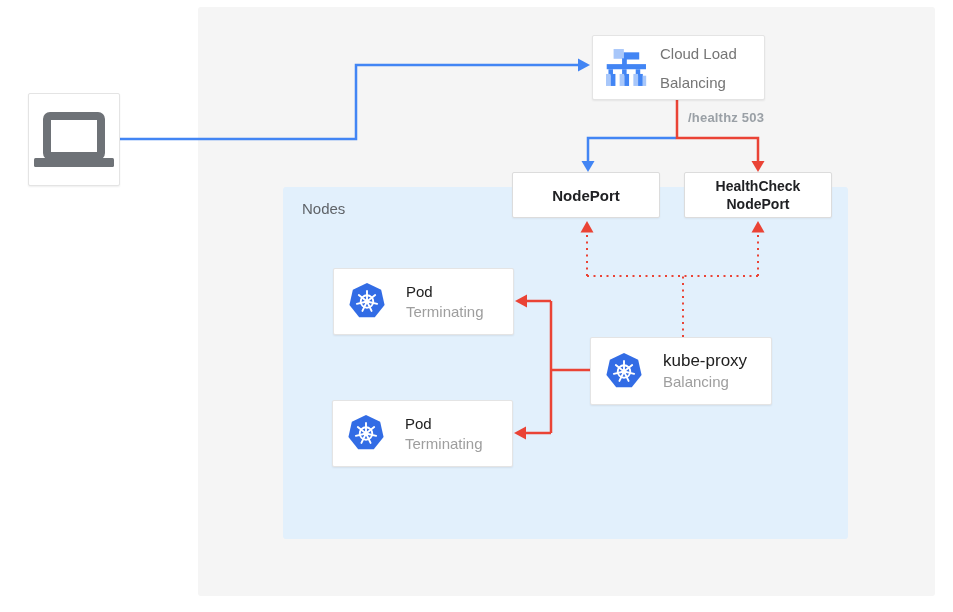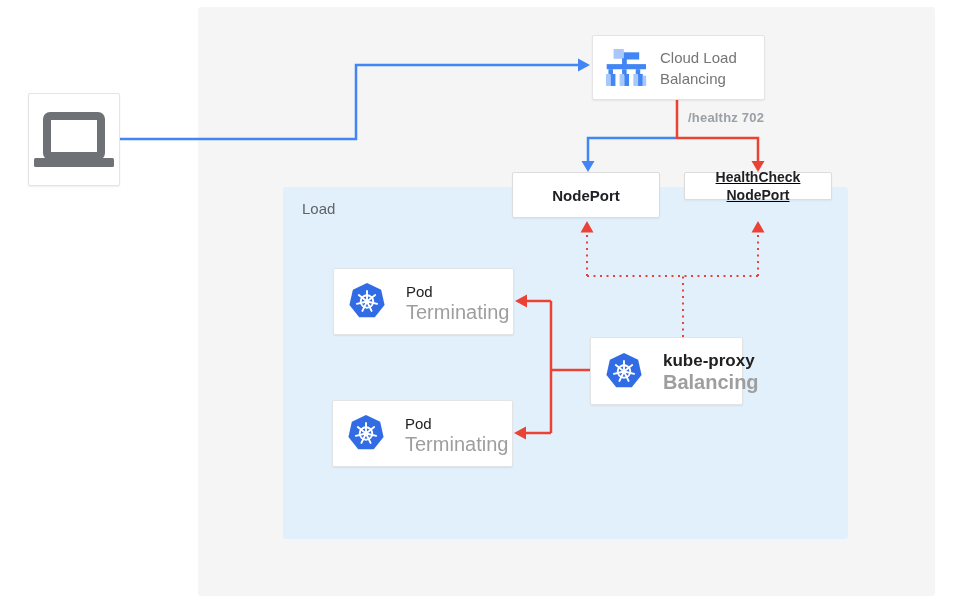--- a/index.html
+++ b/index.html
@@ -24,36 +24,36 @@
   .stroke-red{stroke:var(--red,#EA4335);fill:none;stroke-width:2.5;}
   .dotted-red{stroke:var(--red,#EA4335);fill:none;stroke-width:2;stroke-dasharray:2 4.5;}
   .fill-blue{fill:var(--blue,#4285F4);stroke:none;}
   .fill-red{fill:var(--red,#EA4335);stroke:none;}
   .card{
     position:absolute;background:#ffffff;border:1px solid #E4E4E4;border-radius:2px;
     box-shadow:0 1px 2px rgba(0,0,0,0.07);display:flex;align-items:center;box-sizing:border-box;
   }
   .client-card{left:28px;top:93px;width:92px;height:93px;justify-content:center;}
   .lb-card{left:592px;top:35px;width:173px;height:65px;padding-left:13px;}
-  .lb-label{font-size:15px;line-height:21px;color:#757575;width:92px;margin-left:13px;}
+  .lb-label{font-size:15px;line-height:29px;color:#757575;width:92px;margin-left:13px;}
   .port-box{
     position:absolute;background:#ffffff;border:1px solid #DCDCDC;border-radius:2px;
     display:flex;flex-direction:column;align-items:center;justify-content:center;
     box-sizing:border-box;box-shadow:0 1px 2px rgba(0,0,0,0.05);
   }
   .nodeport-box{left:512px;top:172px;width:148px;height:46px;}
-  .healthcheck-box{left:684px;top:172px;width:148px;height:28px;text-decoration:underline;}
+  .healthcheck-box{left:684px;top:172px;width:148px;height:46px;}
   .port-label{font-weight:bold;font-size:15px;color:#202124;}
   .hc-line{font-weight:bold;font-size:14px;line-height:18px;color:#202124;text-align:center;}
   .pod-card-1{left:333px;top:268px;width:181px;height:67px;padding-left:14px;}
   .pod-card-2{left:332px;top:400px;width:181px;height:67px;padding-left:14px;}
-  .kproxy-card{left:590px;top:337px;width:153px;height:68px;padding-left:14px;font-weight:bold;}
+  .kproxy-card{left:590px;top:337px;width:182px;height:68px;padding-left:14px;}
   .card-text{margin-left:20px;}
   .card-title{font-size:15px;line-height:21px;color:var(--text-dark,#212121);}
-  .card-sub{font-size:20px;line-height:20px;color:var(--text-gray,#9E9E9E);}
+  .card-sub{font-size:15px;line-height:20px;color:var(--text-gray,#9E9E9E);}
   .kproxy-title{font-size:17px;line-height:22px;color:var(--text-dark,#212121);}
   .healthz-label{
     position:absolute;left:688px;top:110px;font-weight:bold;font-size:13px;color:#9AA0A6;
     letter-spacing:0.2px;
   }
   .k8s-icon{width:38px;height:39px;flex:0 0 auto;}
   .lb-icon{width:41px;height:37px;flex:0 0 auto;}
   .laptop-icon{width:80px;height:57px;}
   .hidden-defs{position:absolute;width:0;height:0;overflow:hidden;}
 </style>
@@ -77,21 +77,21 @@
       <circle cx="20" cy="20.5" r="2.4" fill="#ffffff"></circle>
     </symbol>
   </defs>
 </svg>
 
 <div class="canvas">
 
   <div class="panel"></div>
 
   <div class="nodes-panel">
-    <div class="nodes-label">Load</div>
+    <div class="nodes-label">Nodes</div>
   </div>
 
   <svg class="wires" viewBox="0 0 953 612">
 
     <polyline class="stroke-blue" points="120,139 356,139 356,65 579,65"></polyline>
     <path class="fill-blue" d="M590,65 l-12,-6.5 v13 Z"></path>
 
     <polyline class="stroke-blue" points="676,138 588,138 588,162"></polyline>
     <path class="fill-blue" d="M588,172 l-6.5,-11 h13 Z"></path>
 
@@ -127,21 +127,21 @@
       <rect x="4.6" y="24.3" width="4.6" height="11.7" style="fill:var(--blue,#4285F4)"></rect>
       <rect x="13.3" y="24.3" width="4.6" height="11.7" style="fill:var(--lb-icon-light,#A8C7FA)"></rect>
       <rect x="17.9" y="24.3" width="4.6" height="11.7" style="fill:var(--blue,#4285F4)"></rect>
       <rect x="26.7" y="24.3" width="4.6" height="11.7" style="fill:var(--lb-icon-light,#A8C7FA)"></rect>
       <rect x="31.3" y="24.3" width="4.6" height="11.7" style="fill:var(--blue,#4285F4)"></rect>
       <rect x="35.9" y="26" width="3.3" height="10" style="fill:var(--lb-icon-light,#A8C7FA)"></rect>
     </svg>
     <div class="lb-label">Cloud Load Balancing</div>
   </div>
 
-  <div class="healthz-label">/healthz 702</div>
+  <div class="healthz-label">/healthz 503</div>
 
   <div class="port-box nodeport-box">
     <div class="port-label">NodePort</div>
   </div>
 
   <div class="port-box healthcheck-box">
     <div class="hc-line">HealthCheck</div>
     <div class="hc-line">NodePort</div>
   </div>
 

